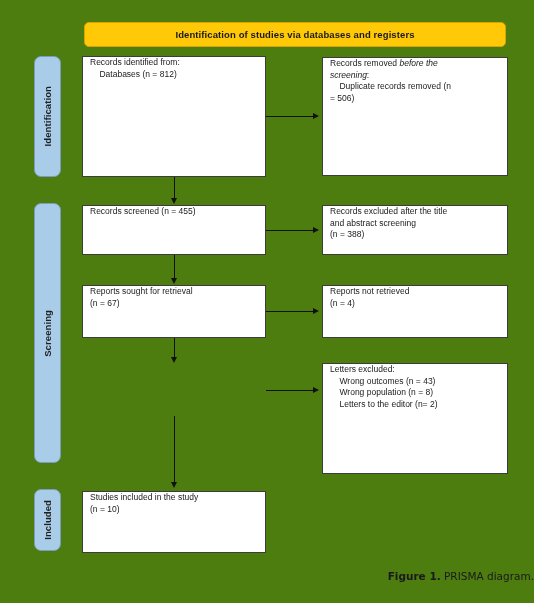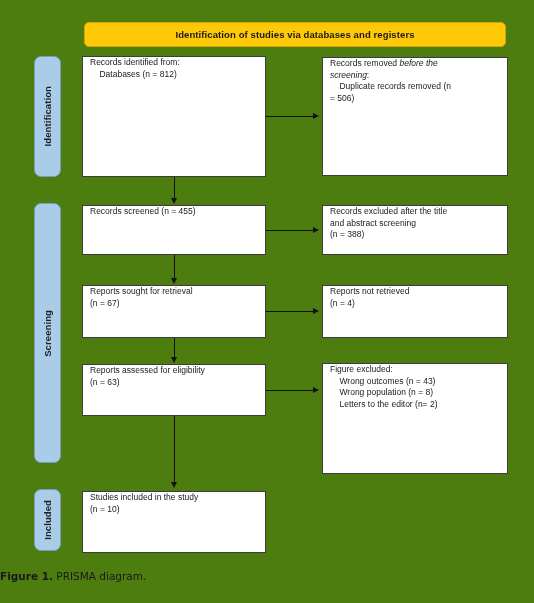--- a/index.html
+++ b/index.html
@@ -137,21 +137,21 @@
   #h2-head { left: 313px; top: 226.5px; }
   #h3-head { left: 313px; top: 307.5px; }
   #h4-head { left: 313px; top: 386.5px; }
 
   
   .caption {
     position: absolute;
     left: 0;
     top: 570px;
     width: 534px;
-    text-align: left;
+    text-align: right;
     font-family: "DejaVu Sans", sans-serif;
     font-size: 10.5px;
     color: #1a1a1a;
   }
   .caption b { font-weight: bold; }
 </style>
 </head>
 <body>
 
 <div id="figure-root">
@@ -187,26 +187,23 @@
   </div>
 
   <div class="box" id="box-sought">
     <div class="box-text"><span>Reports sought for retrieval</span><br><span>(n = 67)</span></div>
   </div>
 
   <div class="box" id="box-notretrieved">
     <div class="box-text"><span>Reports not retrieved</span><br><span>(n = 4)</span></div>
   </div>
 
-  <div class="box" id="box-assessed">
-    <div class="box-text"><span>Reports assessed for eligibility</span><br><span>(n = 63)</span></div>
-  </div>
 
   <div class="box" id="box-excluded">
-    <div class="box-text"><span>Figure excluded:</span><br><span>    Wrong outcomes (n = 43)</span><br><span>    Wrong population (n = 8)</span><br><span>    Letters to the editor (n= 2)</span></div>
+    <div class="box-text"><span>Letters excluded:</span><br><span>    Wrong outcomes (n = 43)</span><br><span>    Wrong population (n = 8)</span><br><span>    Letters to the editor (n= 2)</span></div>
   </div>
 
   <div class="box" id="box-included">
     <div class="box-text"><span>Studies included in the study</span><br><span>(n = 10)</span></div>
   </div>
 
   <div class="conn conn-v" id="v1"></div>
   <div class="arrowhead arrow-down" id="v1-head"></div>
   <div class="conn conn-v" id="v2"></div>
   <div class="arrowhead arrow-down" id="v2-head"></div>

